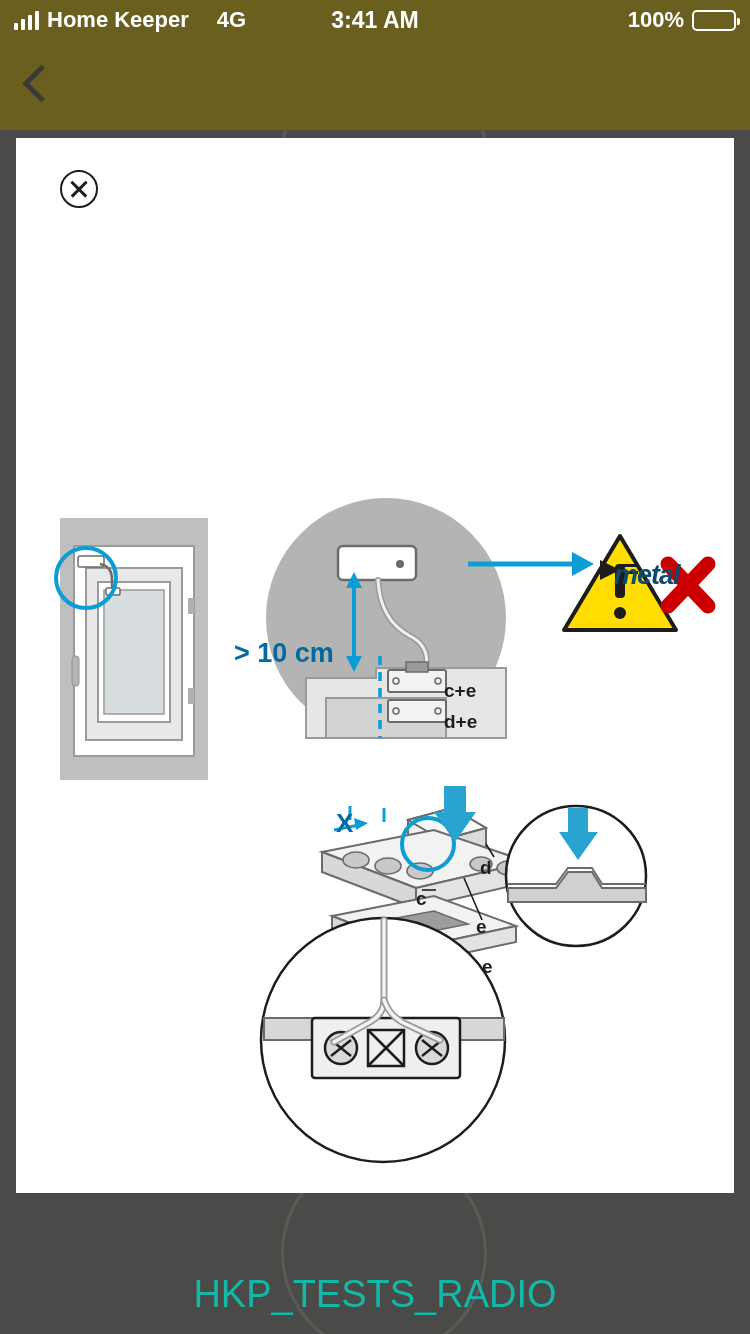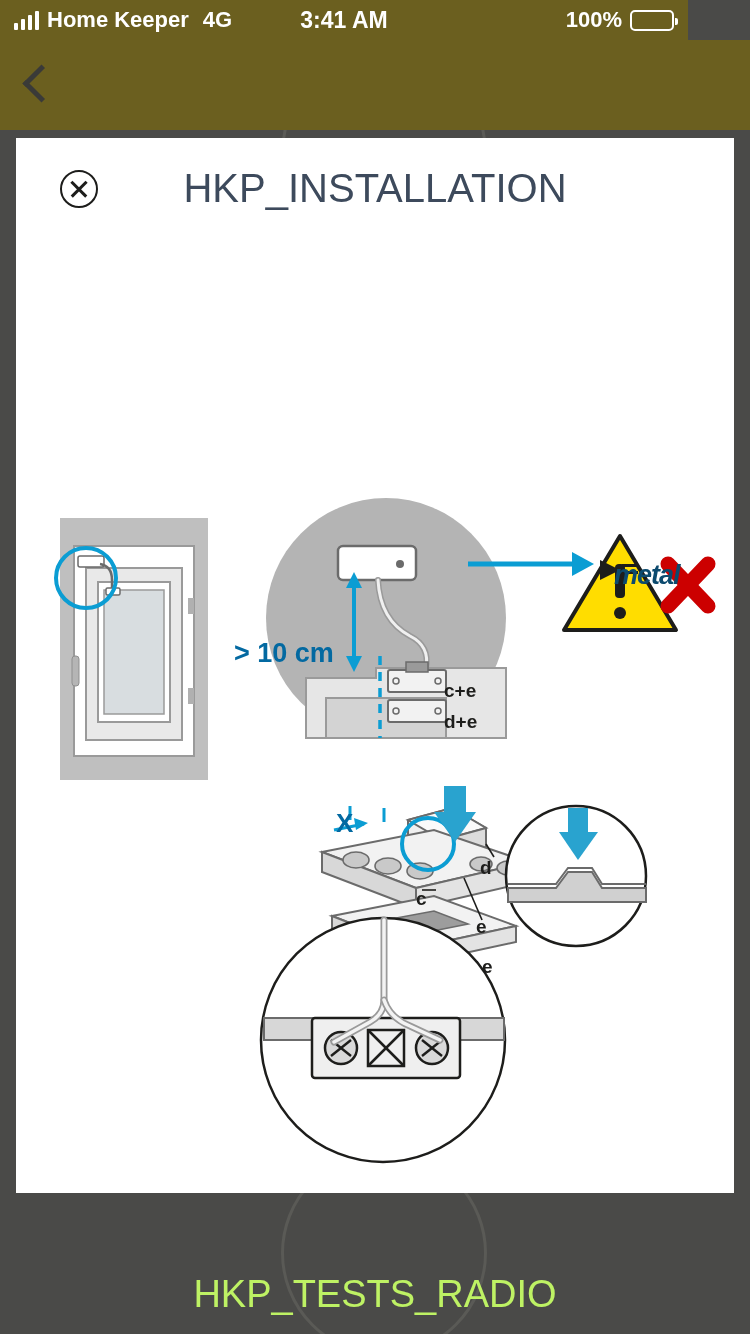--- a/index.html
+++ b/index.html
@@ -12,21 +12,21 @@
     background: #4a4a48;
     font-family: "Liberation Sans", sans-serif;
     overflow: hidden;
     position: relative;
   }
 
   
   .status-bar {
     position: absolute;
     top: 0; left: 0;
-    width: 688px;
+    width: 750px;
     height: 40px;
     background: #6b5f1f;
     display: flex;
     align-items: center;
     color: #ffffff;
     font-size: 22px;
     font-weight: bold;
     box-sizing: border-box;
     padding: 0 14px;
   }
@@ -46,21 +46,21 @@
     display: block;
     width: 4px;
     background: #ffffff;
     border-radius: 1px;
   }
   .signal i:nth-child(1) { height: 7px; }
   .signal i:nth-child(2) { height: 11px; }
   .signal i:nth-child(3) { height: 15px; }
   .signal i:nth-child(4) { height: 19px; }
   .carrier { font-size: 22px; font-weight: bold; }
-  .network { font-size: 22px; font-weight: bold; margin-left: 6px; }
+  .network { font-size: 22px; font-weight: bold; margin-left: 20px; }
   .sb-center {
     position: absolute;
     left: 0; right: 0;
     text-align: center;
     font-size: 23px;
     font-weight: bold;
     pointer-events: none;
   }
   .sb-right {
     margin-left: auto;
@@ -149,21 +149,21 @@
     left: 281px; top: 1020px;
     width: 200px; height: 200px;
     border: 3px solid #5a5a56;
     border-radius: 50%;
   }
   .bg-footer-title {
     position: absolute;
     left: 0; right: 0;
     bottom: 18px;
     text-align: center;
-    color: #bef264;
+    color: #14b8a6;
     font-size: 38px;
   }
 
   
   .sheet {
     position: absolute;
     left: 16px; top: 138px;
     width: 718px; height: 1055px;
     background: #ffffff;
     box-sizing: border-box;
@@ -266,21 +266,20 @@
 
 <div class="bg-page">
   <div class="bg-circle"></div>
   <div class="bg-circle2"></div>
   <div class="bg-footer-title">HKP_TESTS_RADIO</div>
 </div>
 
 <div class="sheet">
 
   <div class="close-btn"></div>
-  <div class="sheet-title">HKP_INSTALLATION</div>
 
   <div class="figure">
 
     
     <svg width="718" height="800" viewBox="0 0 718 800">
 
       <rect x="44" y="150" width="148" height="262" fill="#bfbfbf"></rect>
       <rect x="58" y="178" width="120" height="210" fill="#ffffff" stroke="#9a9a9a" stroke-width="2"></rect>
       <rect x="70" y="200" width="96" height="172" fill="#e9e9e9" stroke="#9a9a9a" stroke-width="2"></rect>
       <rect x="82" y="214" width="72" height="140" fill="#ffffff" stroke="#9a9a9a" stroke-width="2"></rect>

